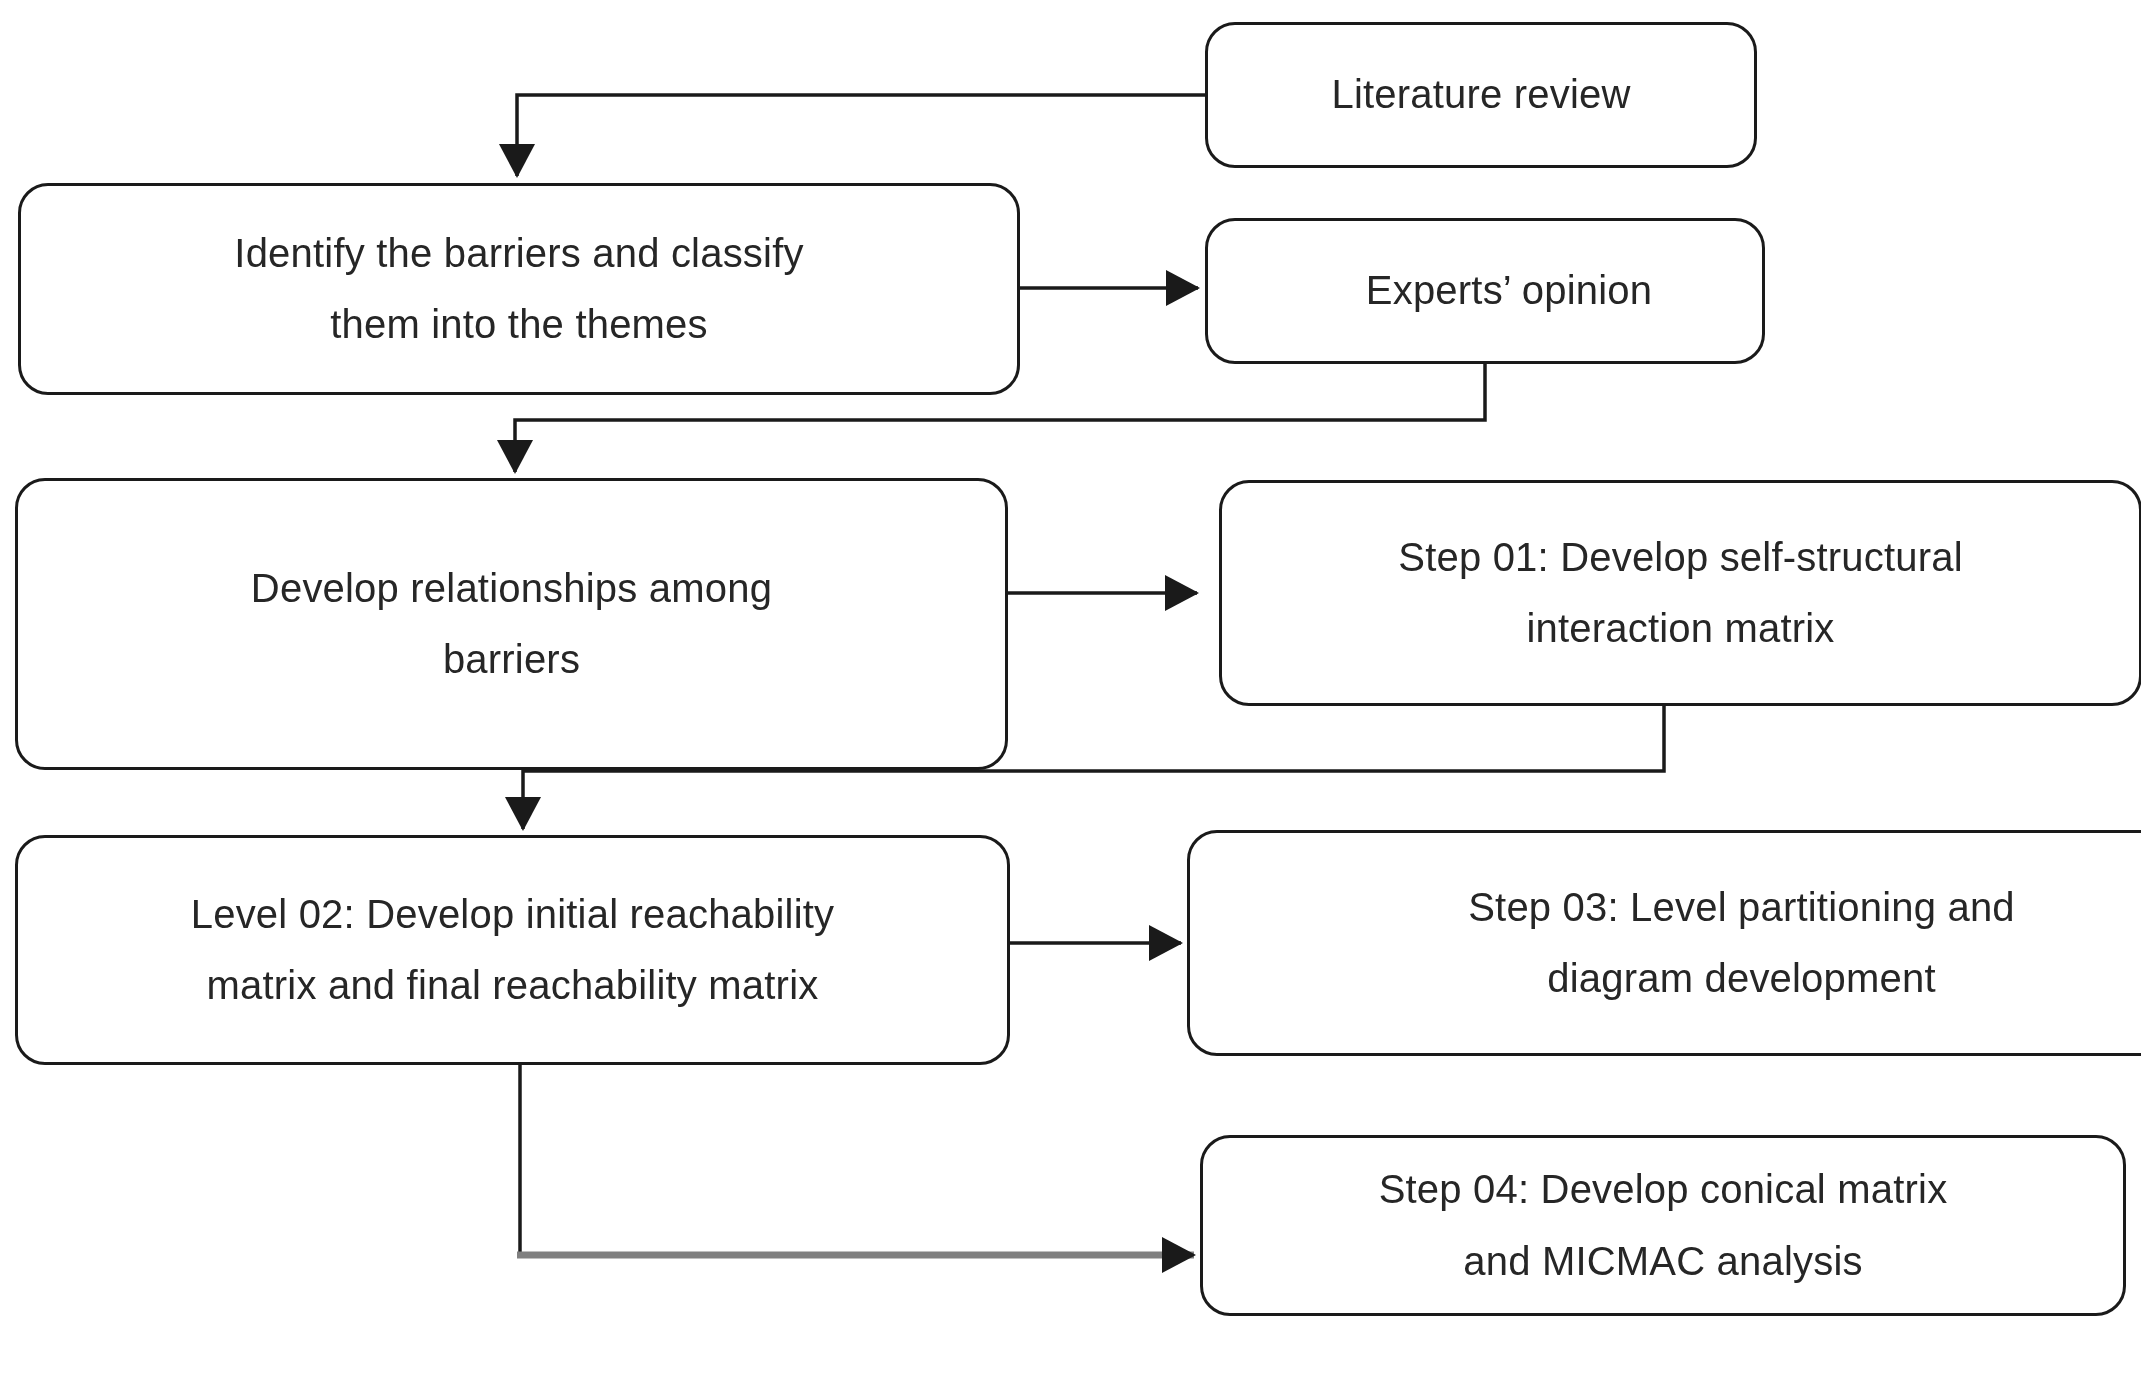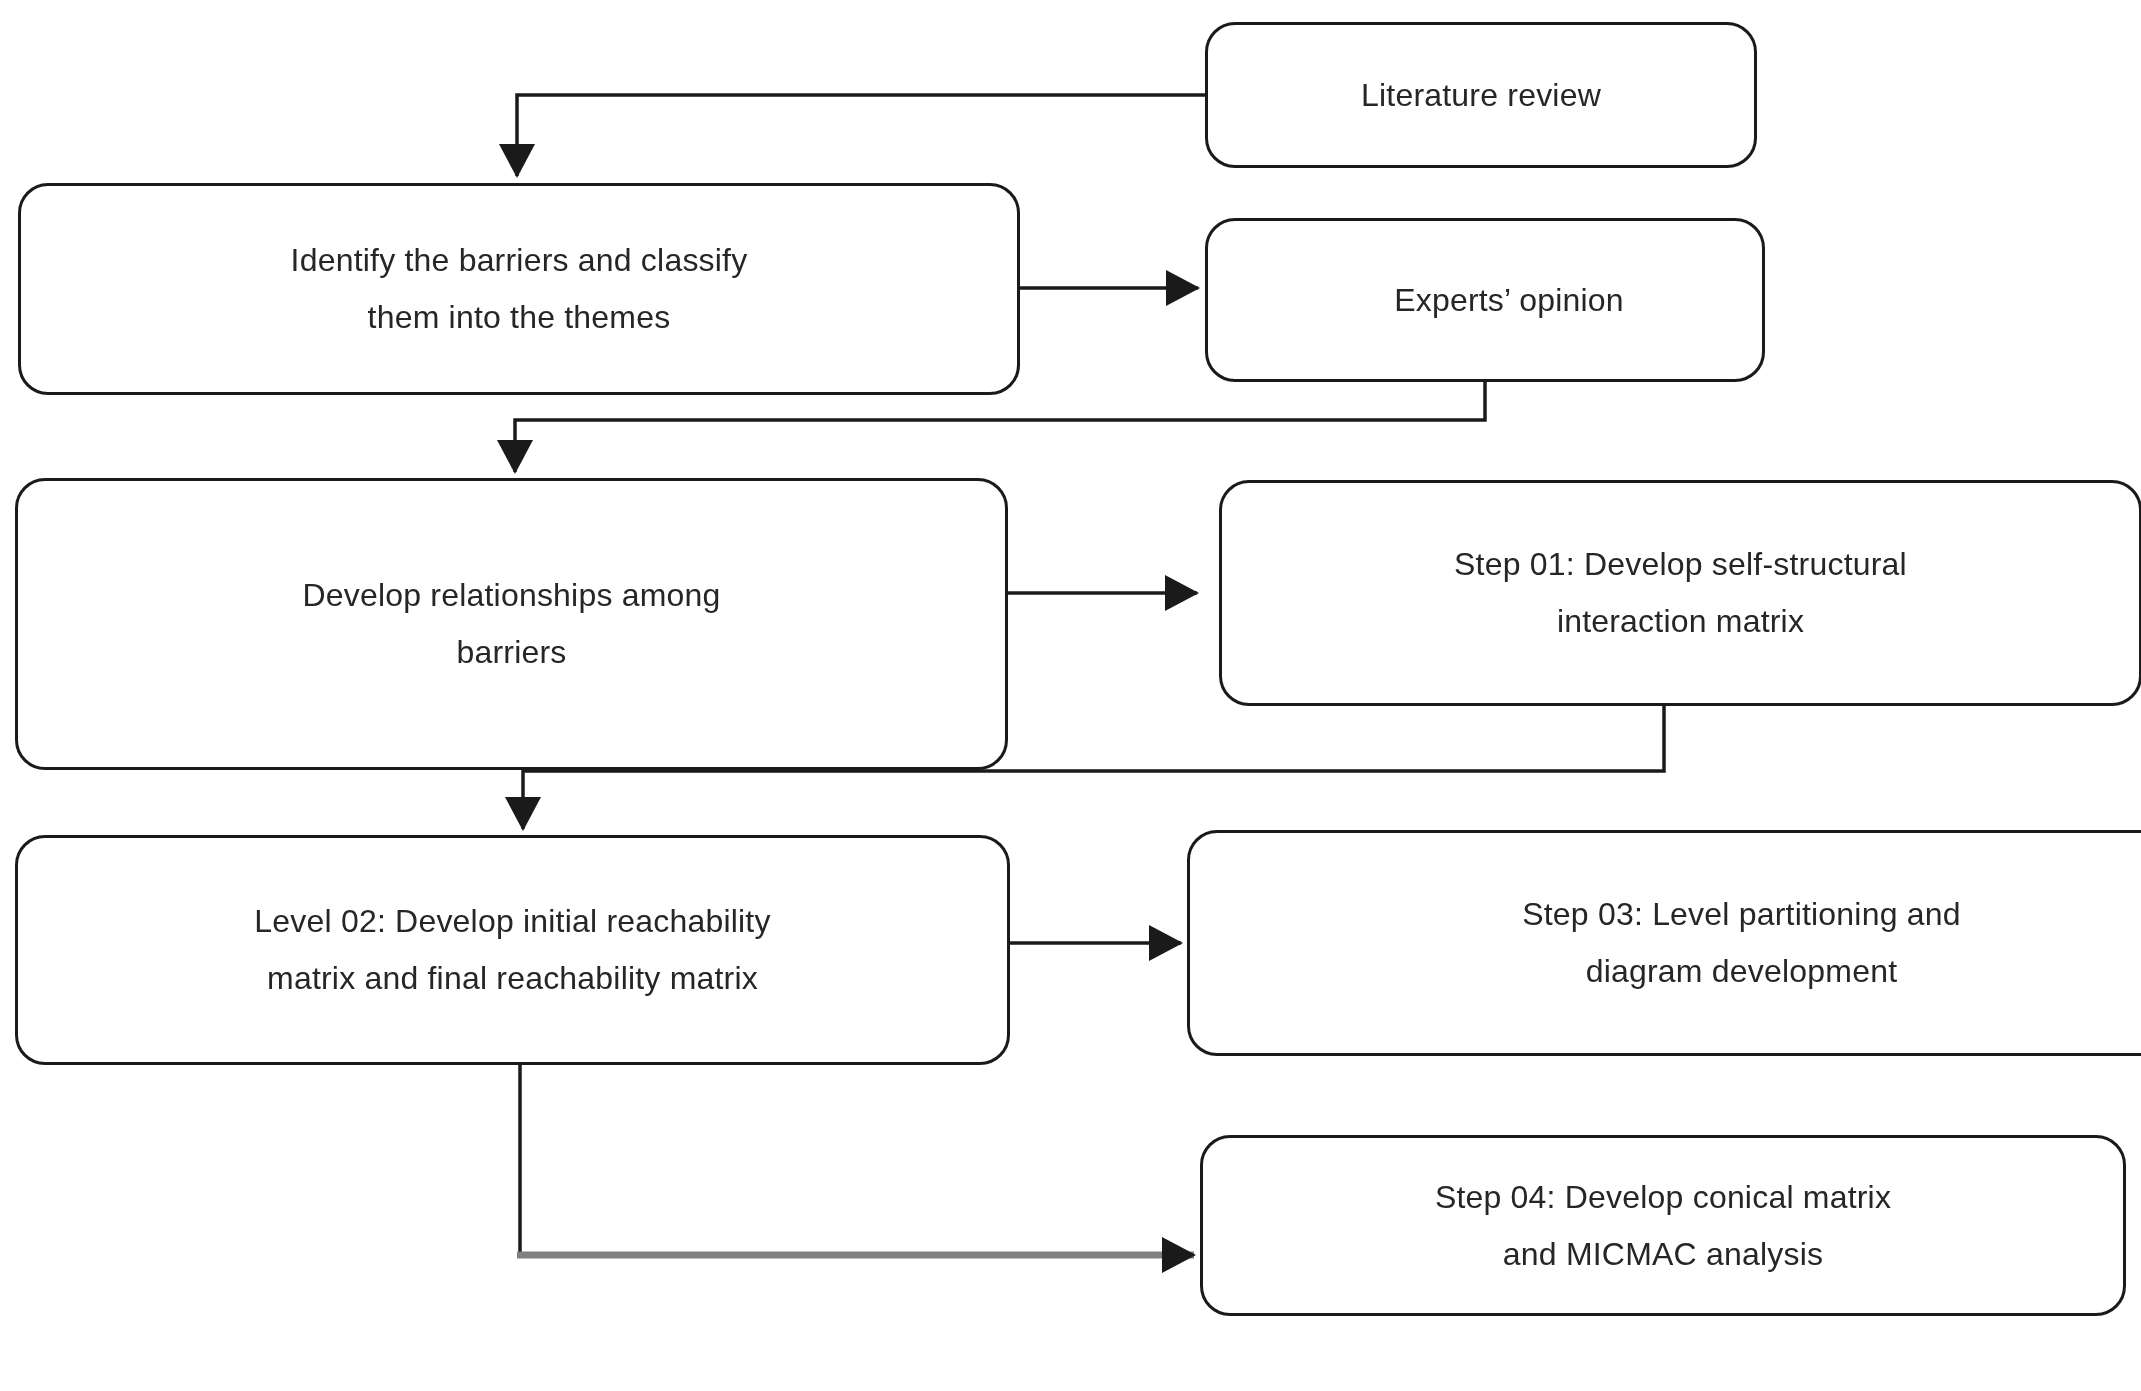--- a/index.html
+++ b/index.html
@@ -39,30 +39,30 @@
     box-sizing:border-box;
     background:var(--bg);
     border:3.5px solid var(--stroke);
     border-radius:30px;
     display:flex;
     flex-direction:column;
     justify-content:center;
     align-items:center;
     text-align:center;
     color:var(--text);
-    font-size:32px;
+    font-size:40px;
     line-height:1.78;
     letter-spacing:0.2px;
   }
   .node .line{white-space:nowrap;}
 
   
   #n-literature{left:1205px;top:22px;width:552px;height:146px;}
   #n-identify  {left:18px;  top:183px;width:1002px;height:212px;}
-  #n-experts   {left:1205px;top:218px;width:560px;height:164px;padding-left:48px;}
+  #n-experts   {left:1205px;top:218px;width:560px;height:146px;padding-left:48px;}
   #n-develop   {left:15px;  top:478px;width:993px;height:292px;}
   #n-step01    {left:1203px;top:480px;width:923px;height:226px;margin-left:16px;}
   #n-step02    {left:15px;  top:835px;width:995px;height:230px;}
   #n-step03    {left:1187px;top:830px;width:1109px;height:226px;}
   #n-step04    {left:1200px;top:1135px;width:926px;height:181px;}
 </style>
 </head>
 <body>
 
 <div class="canvas">

